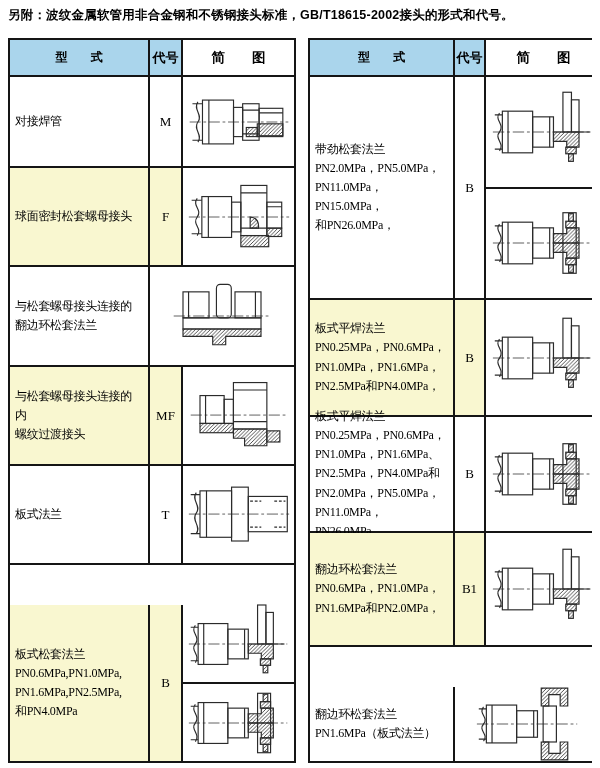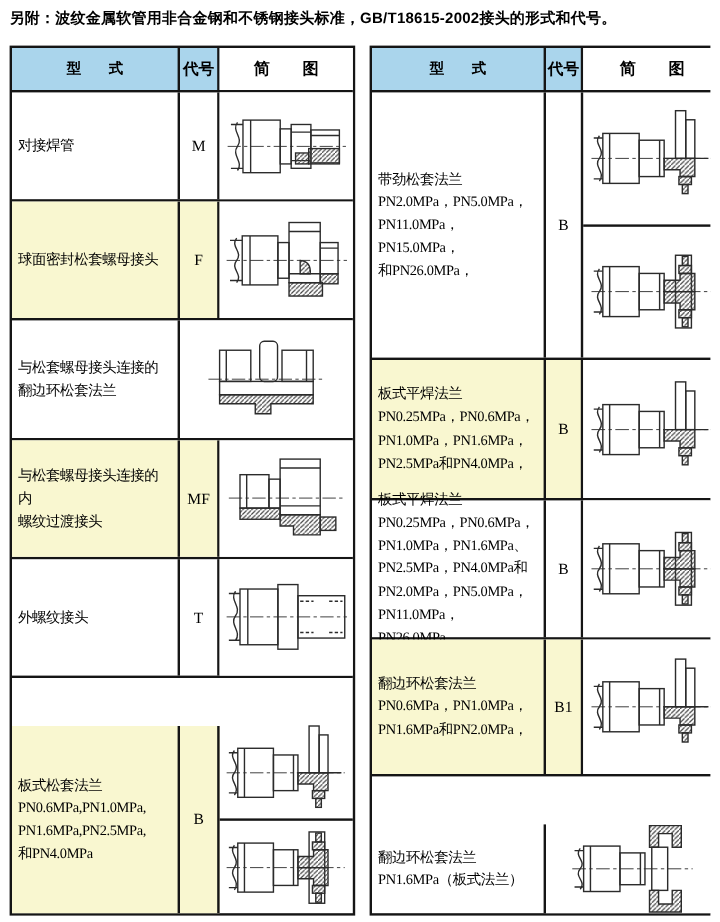--- a/index.html
+++ b/index.html
@@ -200,21 +200,21 @@
 螺纹过渡接头</div>
         <div class="cell code">MF</div>
         <div class="cell diag">
           <svg class="dsvg" viewBox="0 0 112 92" width="104" height="88">
               <use href="#d4"></use>
             </svg>
         </div>
       </div>
 
       <div class="row" style="height:99px">
-        <div class="cell type">外螺纹接头</div>
+        <div class="cell type">板式法兰</div>
         <div class="cell code">T</div>
         <div class="cell diag">
           <svg class="dsvg" viewBox="0 0 112 92" width="104" height="88">
               <use href="#d5"></use>
             </svg>
         </div>
       </div>
 
       <div class="row hl">
         <div class="cell type">板式松套法兰

